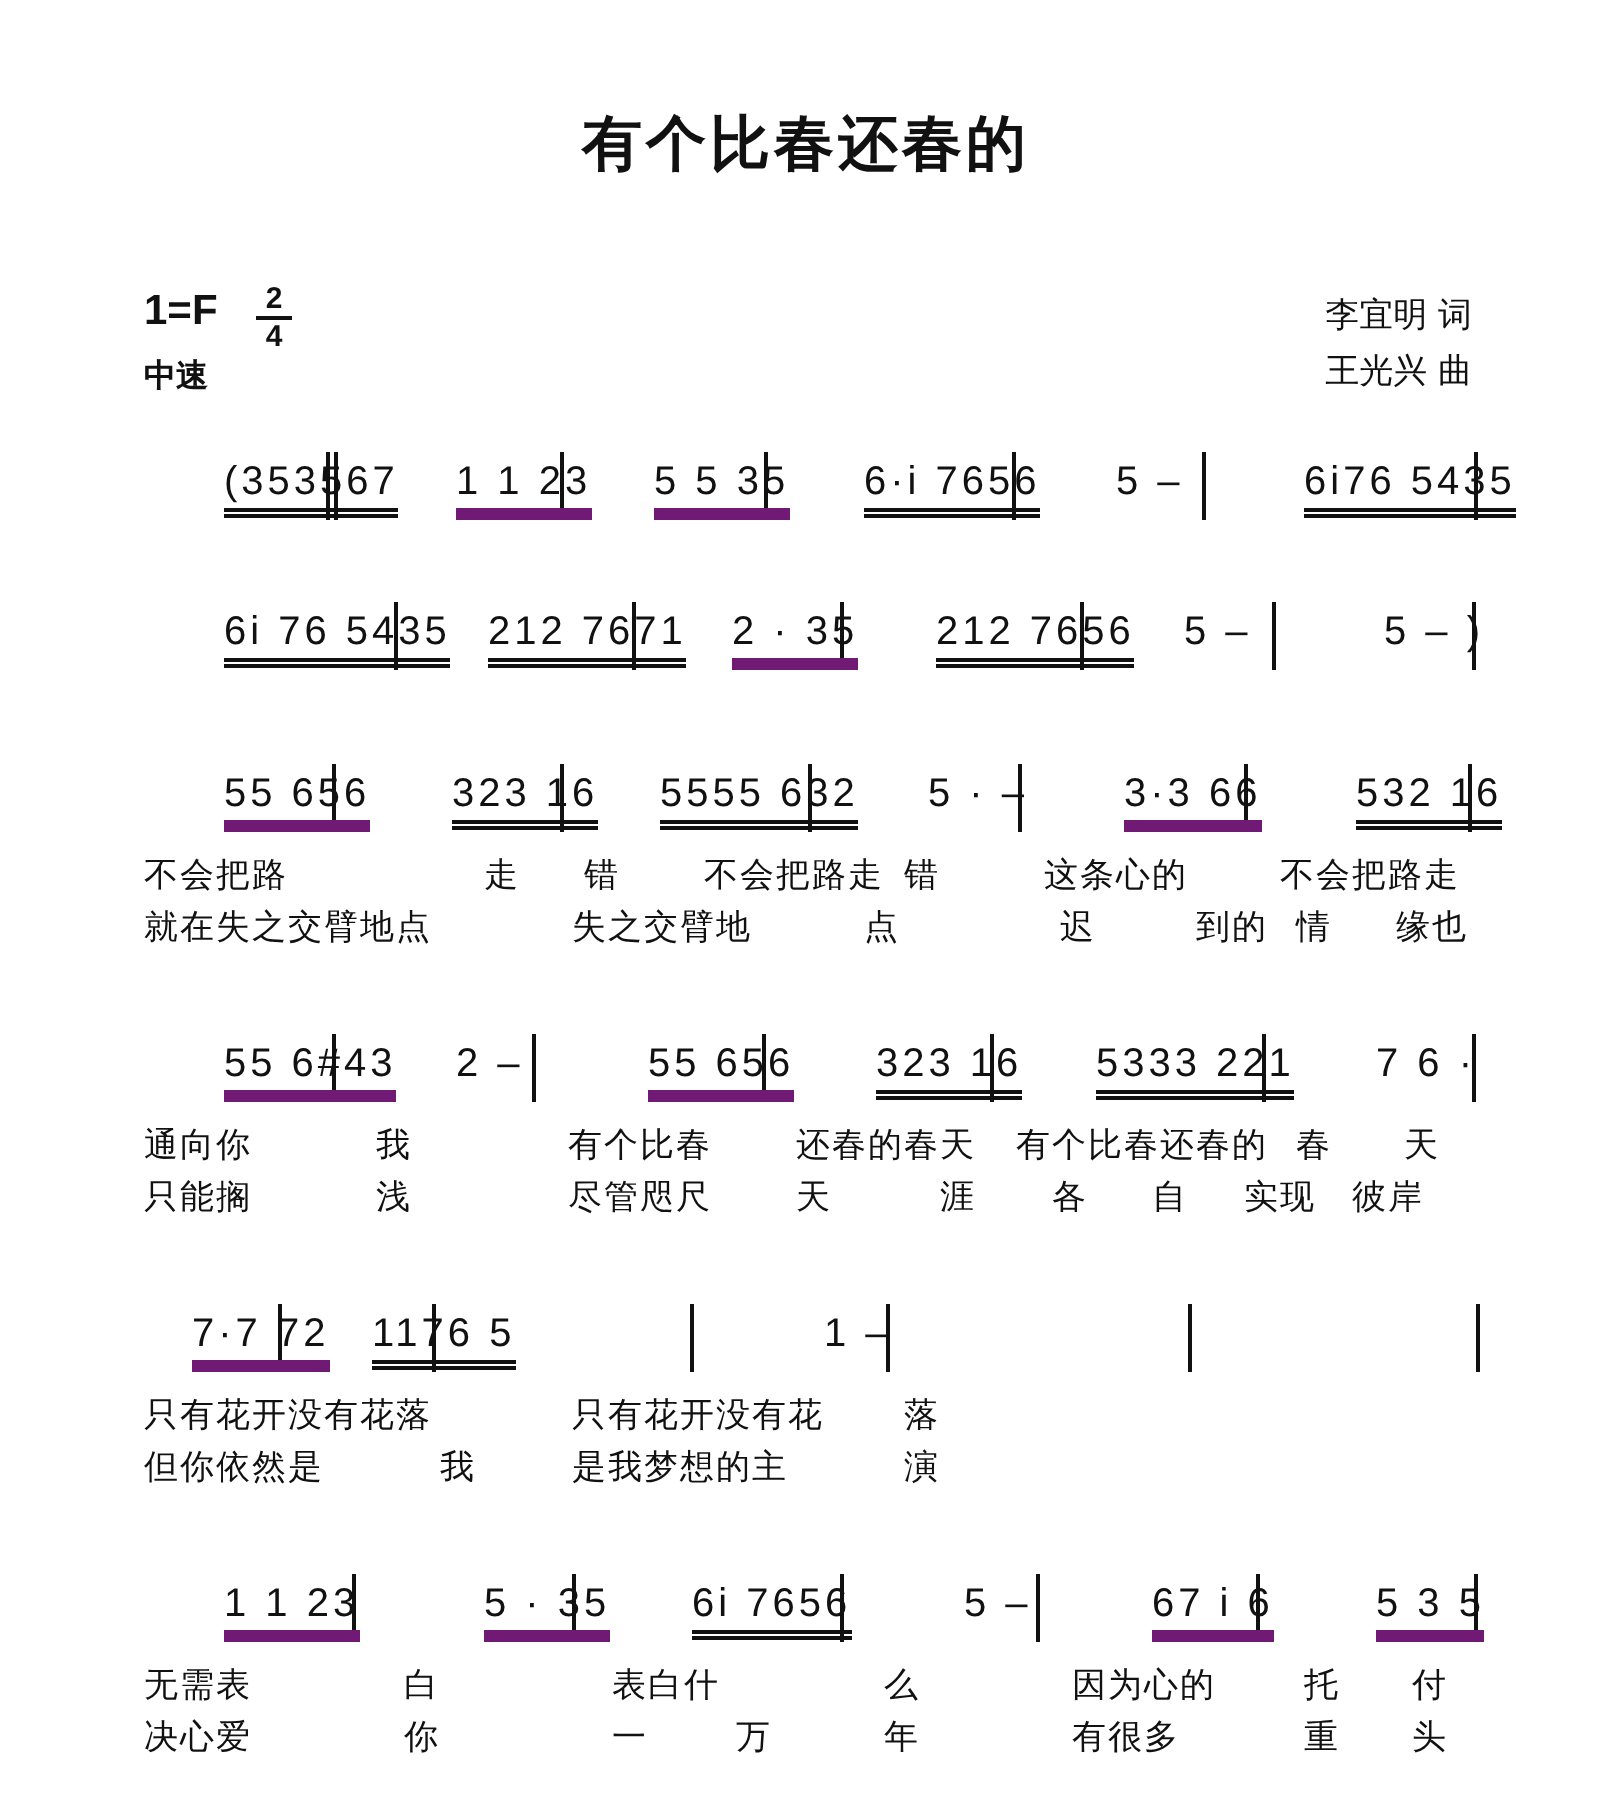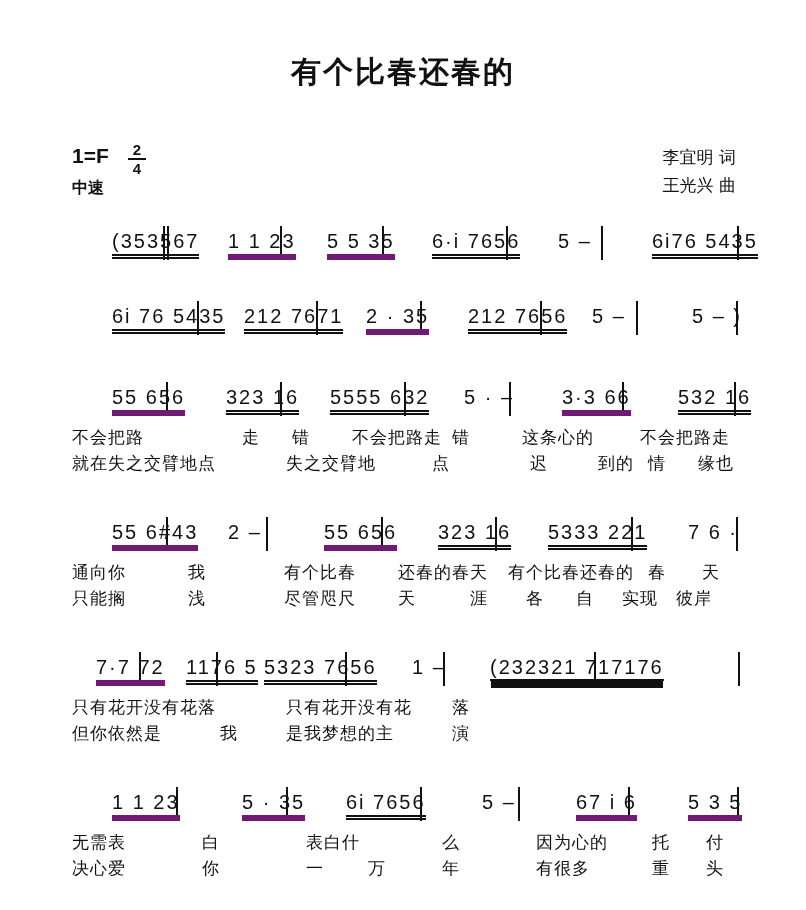--- a/index.html
+++ b/index.html
@@ -142,23 +142,21 @@
     <div class="row" style="top: 648px;">
       <div class="notes">
         <div class="bl" style="left: 139px;"></div>
         <div class="bl" style="left: 216px;"></div>
         <div class="bl" style="left: 345px;"></div>
         <div class="bl" style="left: 443px;"></div>
         <div class="bl" style="left: 594px;"></div>
         <div class="bl" style="left: 738px;"></div>
         <span class="seg u1" style="left: 56px;">7·7 72</span>
         <span class="seg u2" style="left: 146px;">1176 5</span>
-        <span class="seg u2" style="left: 224px;">5323 7656</span>
         <span class="seg " style="left: 372px;">1    –</span>
-        <span class="seg u3" style="left: 450px;">(232321 717176</span>
       </div>
       <span class="lyr l1" style="left: 72px;">只有花开没有花落</span>
       <span class="lyr l1" style="left: 286px;">只有花开没有花</span>
       <span class="lyr l1" style="left: 452px;">落</span>
       <span class="lyr l2" style="left: 72px;">但你依然是</span>
       <span class="lyr l2" style="left: 220px;">我</span>
       <span class="lyr l2" style="left: 286px;">是我梦想的主</span>
       <span class="lyr l2" style="left: 452px;">演</span>
     </div>
     <div class="row" style="top: 783px;">

